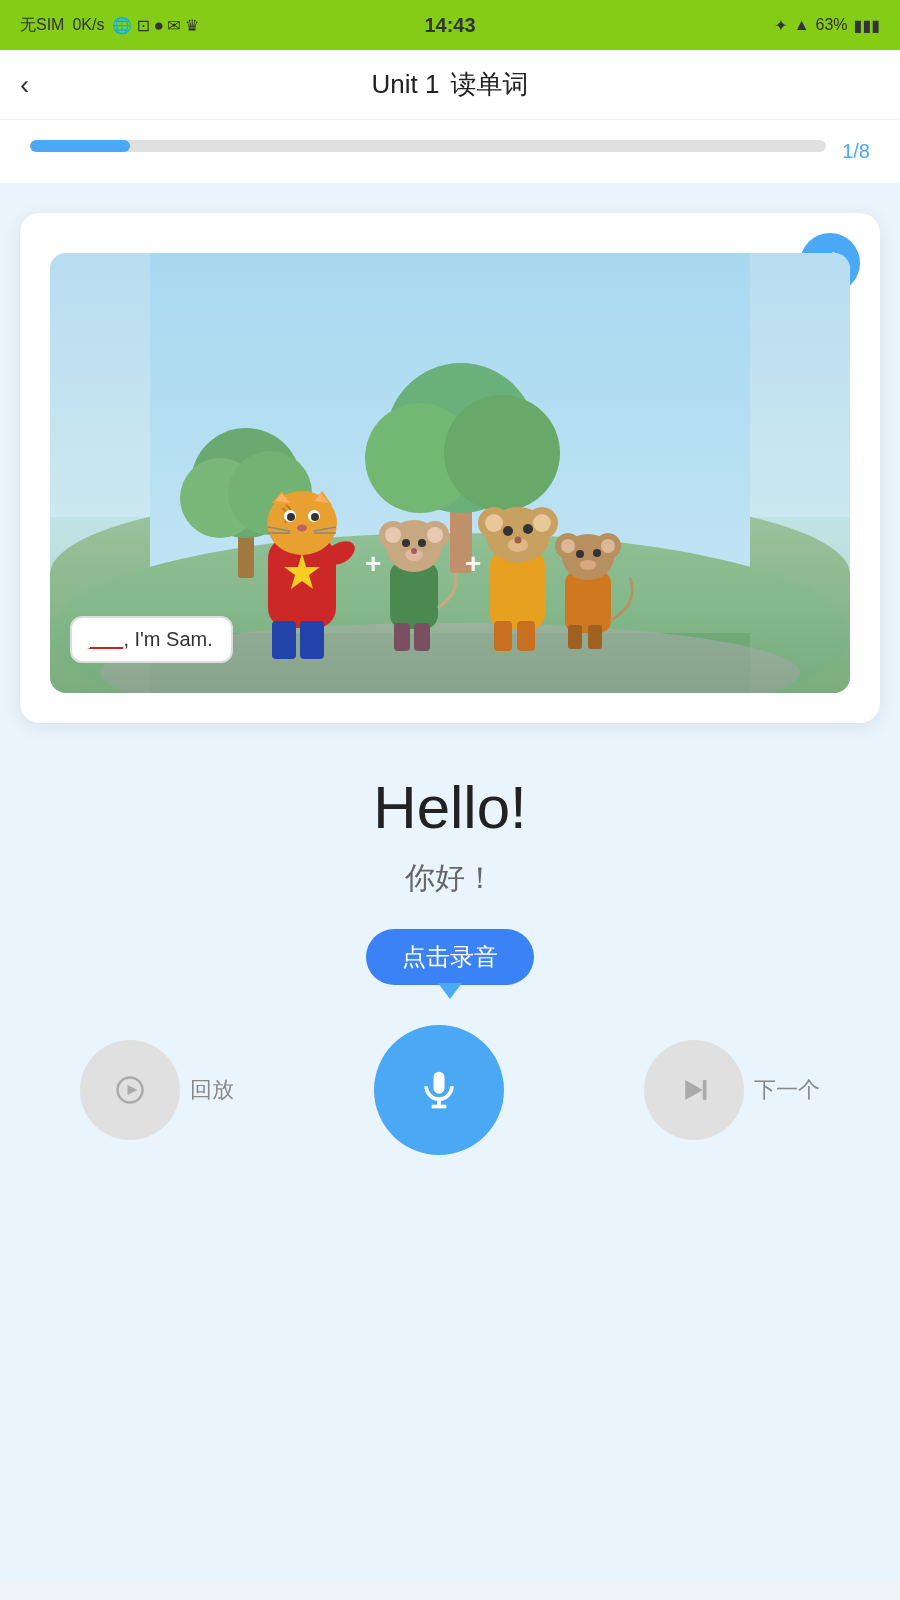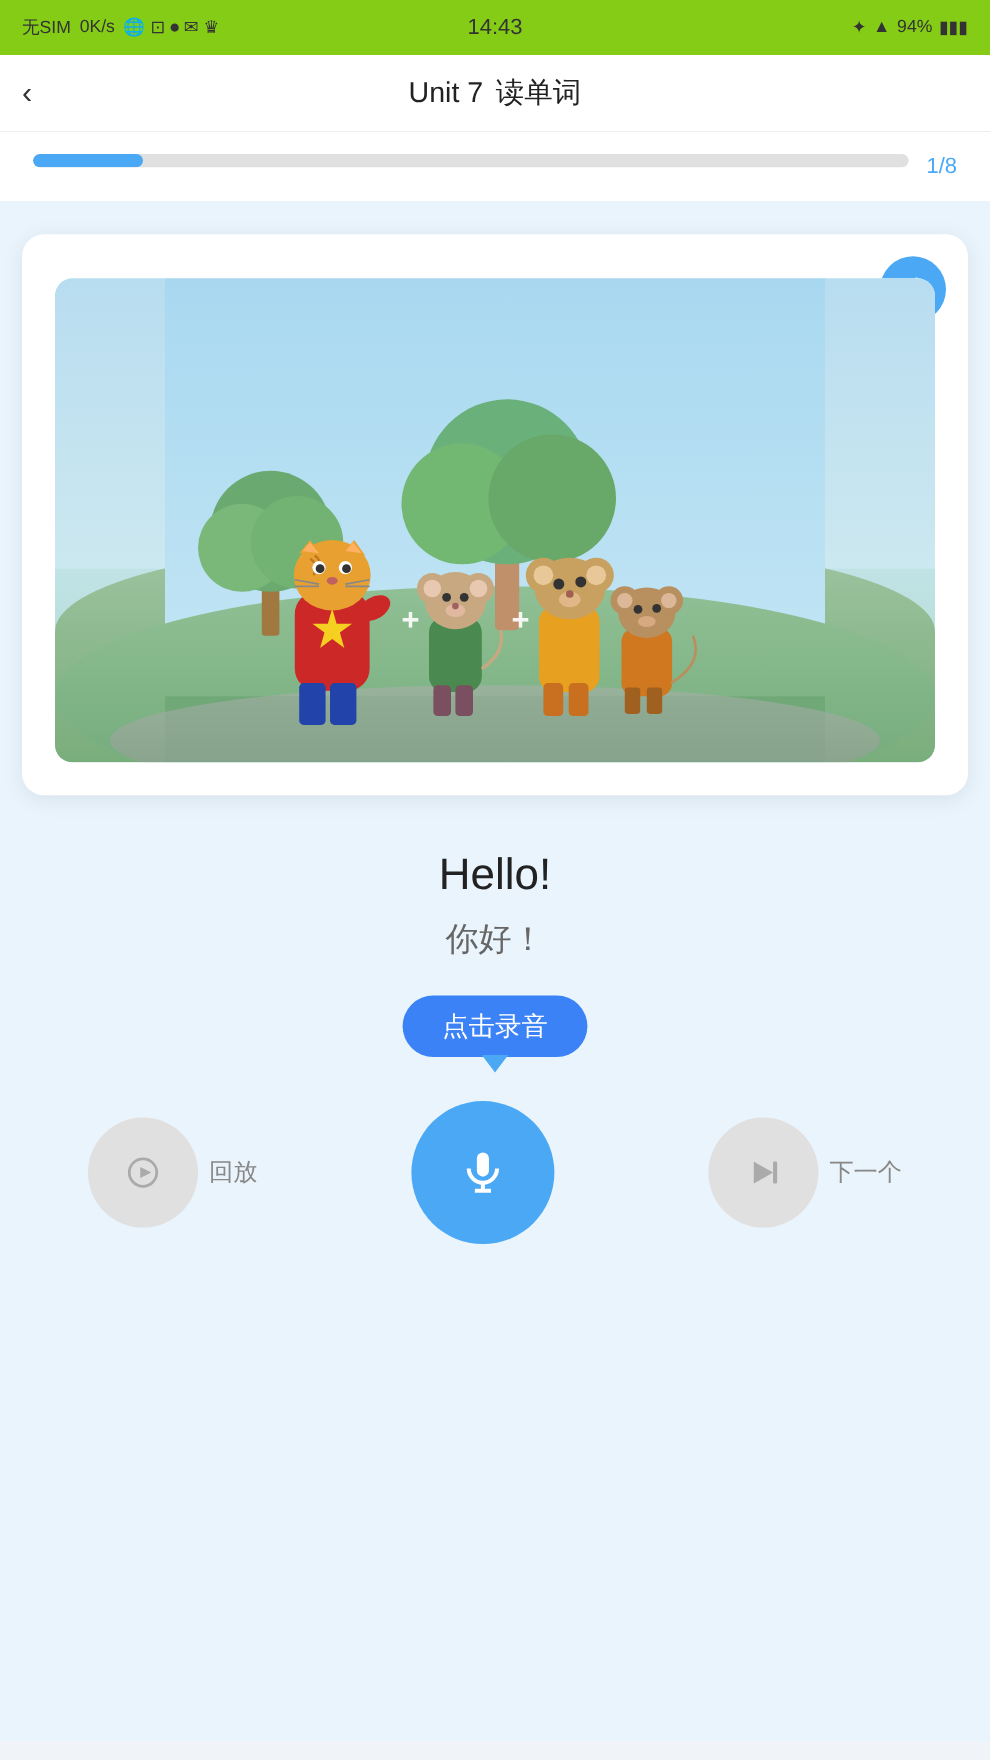--- a/index.html
+++ b/index.html
@@ -24,21 +24,21 @@
       color: #333;
     }
     .status-left {
       display: flex;
       align-items: center;
       gap: 8px;
       font-size: 16px;
     }
     .status-time {
       font-size: 20px;
-      font-weight: 400;
+      font-weight: 700;
       position: absolute;
       left: 50%;
       transform: translateX(-50%);
     }
     .status-right {
       display: flex;
       align-items: center;
       gap: 6px;
       font-size: 16px;
     }
@@ -171,21 +171,21 @@
       text-decoration: underline;
       font-style: italic;
     }
 
     
     .word-section {
       text-align: center;
       padding: 50px 20px 30px;
     }
     .word-english {
-      font-size: 40px;
+      font-size: 60px;
       font-weight: 400;
       color: #222;
       margin-bottom: 16px;
     }
     .word-chinese {
       font-size: 30px;
       color: #666;
     }
 
     
@@ -256,29 +256,29 @@
 <div class="status-bar">
   <div class="status-left">
     <span>无SIM</span>
     <span>0K/s</span>
     <span>🌐 ⊡ ⏺ ✉ ♛</span>
   </div>
   <div class="status-time">14:43</div>
   <div class="status-right">
     <span>✦</span>
     <span>▲</span>
-    <span>94%</span>
+    <span>63%</span>
     <span>▮▮▮</span>
   </div>
 </div>
 
 <div class="header">
   <div class="header-back">‹</div>
   <div class="header-title">
-    <span>Unit 7</span>
+    <span>Unit 1</span>
     <span style="margin-left:4px;">读单词</span>
   </div>
 </div>
 
 <div class="progress-section">
   <div class="progress-bar-bg">
     <div class="progress-bar-fill" style="width: 12.5%;"></div>
   </div>
   <div class="progress-label">1/8</div>
 </div>
@@ -420,20 +420,23 @@
 
         <circle cx="430" cy="301" r="4" fill="#333"></circle>
         <circle cx="447" cy="300" r="4" fill="#333"></circle>
 
         <ellipse cx="438" cy="312" rx="8" ry="5" fill="#d8a880"></ellipse>
 
         <path d="M460 368 Q490 350 480 325" stroke="#b89060" stroke-width="2.5" fill="none"></path>
 
       </svg>
 
+      <div class="speech-bubble">
+        <span class="speech-blank">___</span><span>, I'm Sam.</span>
+      </div>
     </div>
   </div>
 
   <div class="word-section">
     <div class="word-english">Hello!</div>
     <div class="word-chinese">你好！</div>
   </div>
 
   <div class="record-tooltip">
     <div class="record-tooltip-bubble">点击录音</div>

